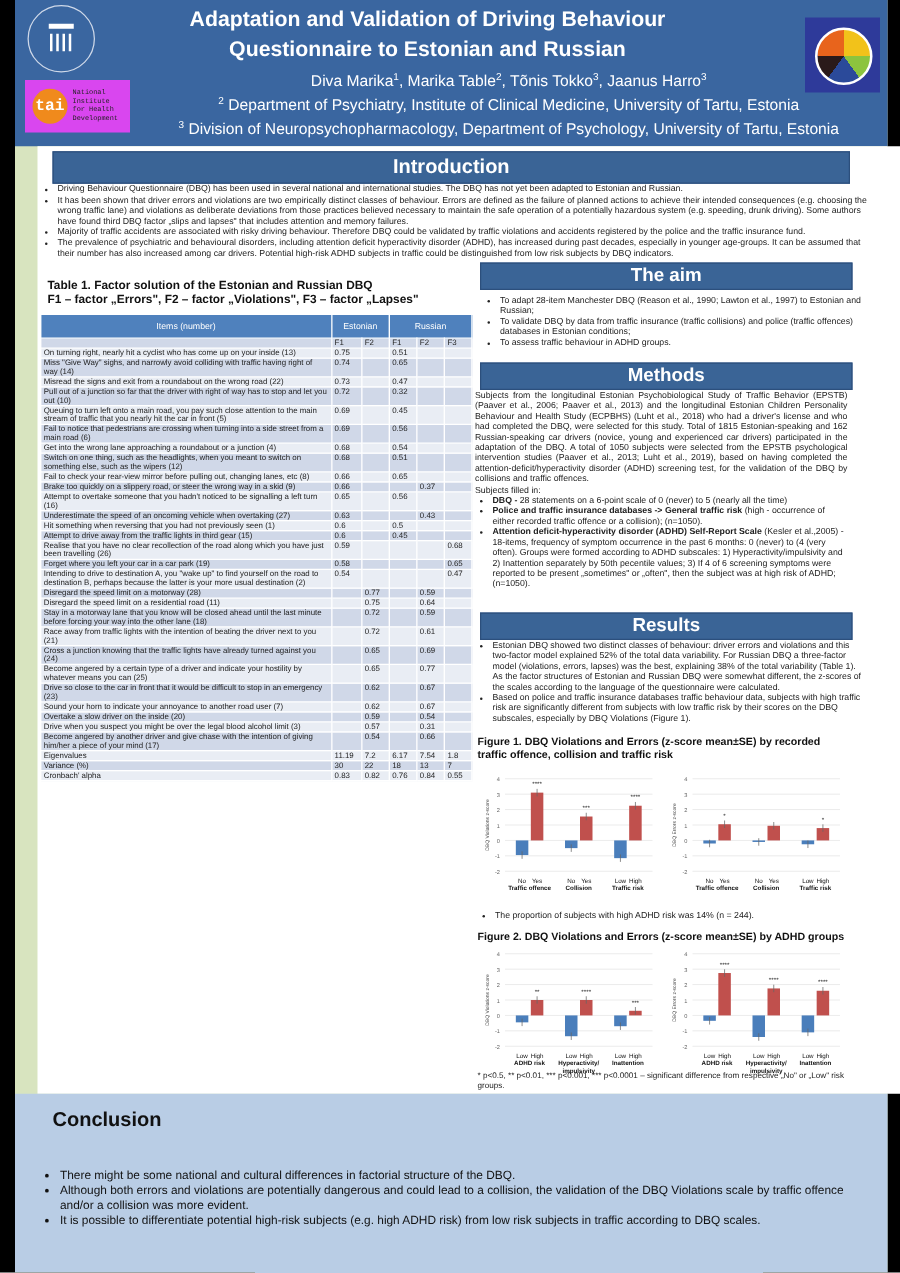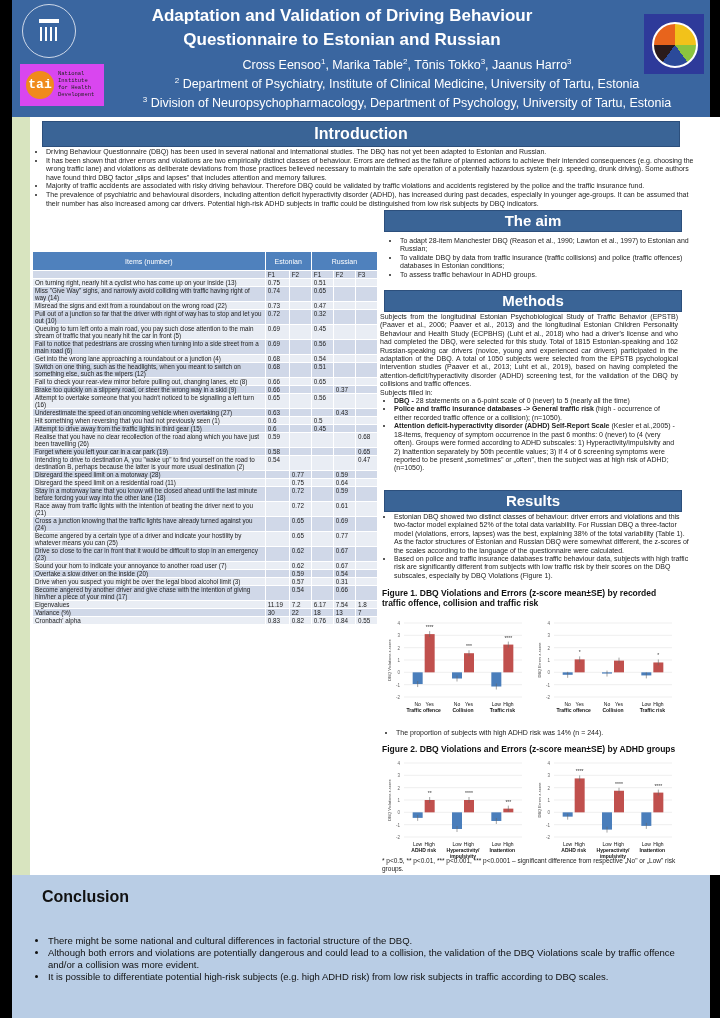--- a/index.html
+++ b/index.html
@@ -59,21 +59,21 @@
         <div>for Health</div>
         <div>Development</div>
       </div>
     </div>
     <div class="title">
       <div>Adaptation and Validation of Driving Behaviour</div>
       <div>Questionnaire to Estonian and Russian</div>
     </div>
     <div class="authors">
       <div>
-        <span>Cross Eensoo</span><sup>1</sup>,
+        <span>Diva Marika</span><sup>1</sup>,
         <span>Marika Table</span><sup>2</sup>,
         <span>Tõnis Tokko</span><sup>3</sup>,
         <span>Jaanus Harro</span><sup>3</sup>
       </div>
       <div><sup>2</sup> <span>Department of Psychiatry, Institute of Clinical Medicine, University of Tartu, Estonia</span></div>
       <div><sup>3</sup> <span>Division of Neuropsychopharmacology, Department of Psychology, University of Tartu, Estonia</span></div>
     </div>
     <div class="logo-right">
       <div class="ball"></div>
     </div>
@@ -83,20 +83,24 @@
 
     <div class="sec-head" style="position:absolute; left:12px; top:4px; width:636px; height:24px; font-size:16px; line-height:24px;">Introduction</div>
 
     <ul class="intro-list" style="position:absolute; left:0; top:31px; width:650px;">
       <li>Driving Behaviour Questionnaire (DBQ) has been used in several national and international studies. The DBQ has not yet been adapted to Estonian and Russian.</li>
       <li>It has been shown that driver errors and violations are two empirically distinct classes of behaviour. Errors are defined as the failure of planned actions to achieve their intended consequences (e.g. choosing the wrong traffic lane) and violations as deliberate deviations from those practices believed necessary to maintain the safe operation of a potentially hazardous system (e.g. speeding, drunk driving). Some authors have found third DBQ factor „slips and lapses" that includes attention and memory failures.</li>
       <li>Majority of traffic accidents are associated with risky driving behaviour. Therefore DBQ could be validated by traffic violations and accidents registered by the police and the traffic insurance fund.</li>
       <li>The prevalence of psychiatric and behavioural disorders, including attention deficit hyperactivity disorder (ADHD), has increased during past decades, especially in younger age-groups. It can be assumed that their number has also increased among car drivers. Potential high-risk ADHD subjects in traffic could be distinguished from low risk subjects by DBQ indicators.</li>
     </ul>
 
+    <div class="tbl-caption" style="position:absolute; left:8px; top:106px; width:340px;">
+      <div>Table 1. Factor solution of the Estonian and Russian DBQ</div>
+      <div>F1 – factor „Errors", F2 – factor „Violations", F3 – factor „Lapses"</div>
+    </div>
 
     <div style="position:absolute; left:2px; top:134px; width:346px;">
       <table class="factors" style="width:346px;" id="factor-table">
         <colgroup>
             <col style="width:232px">
             <col style="width:24px">
             <col style="width:22px">
             <col style="width:22px">
             <col style="width:22px">
             <col style="width:22px">

